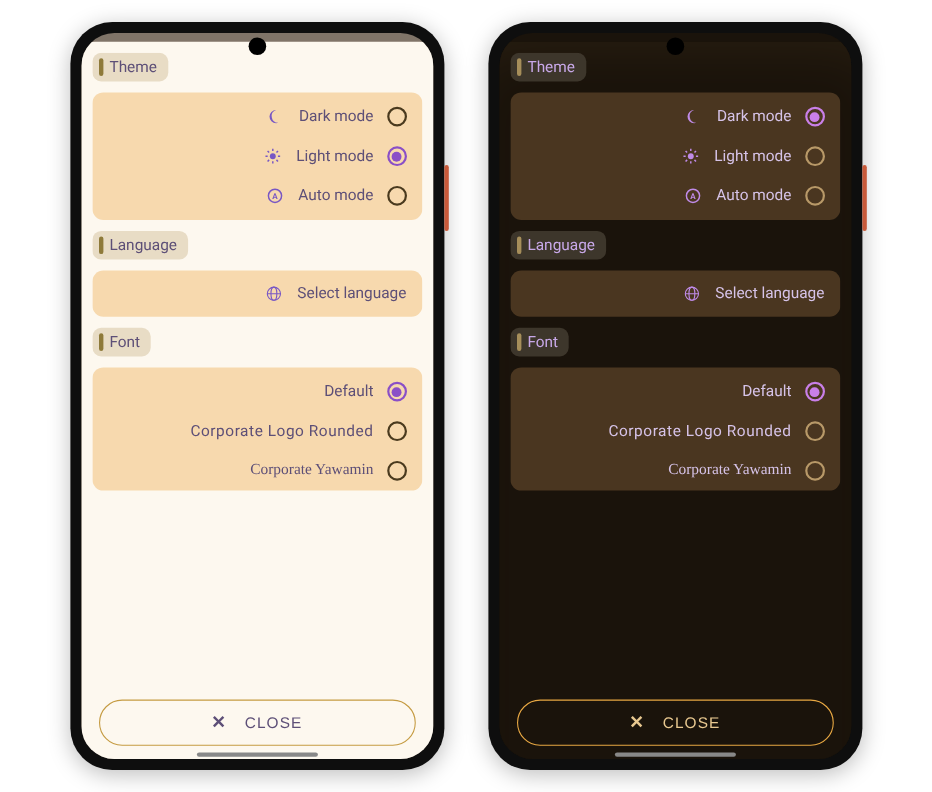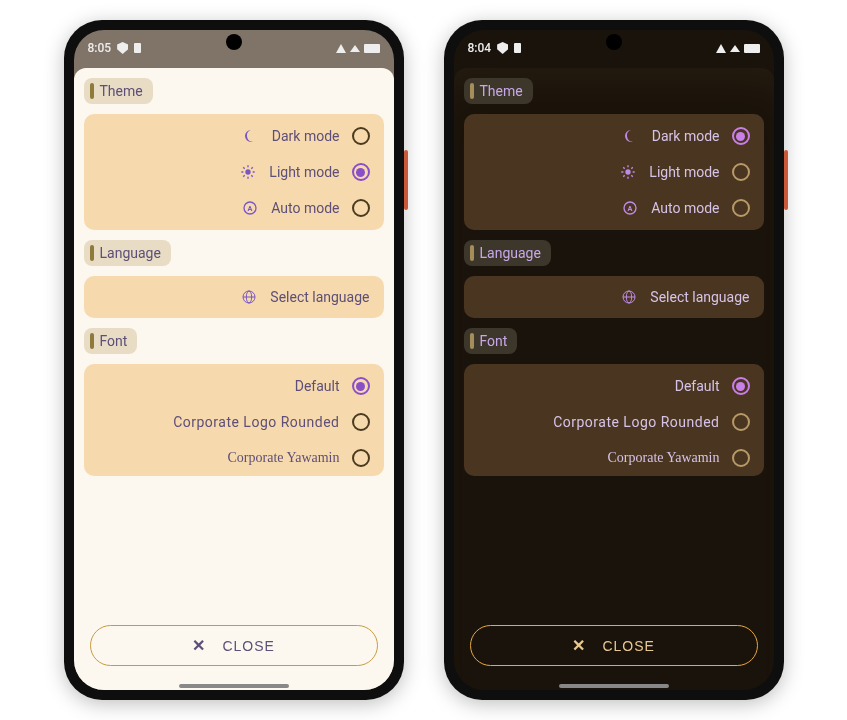--- a/index.html
+++ b/index.html
@@ -74,21 +74,21 @@
   .status-right { display:flex; gap:4px; align-items:center;}
   .tri { width:0;height:0;border-left:5px solid transparent;border-right:5px solid transparent;border-bottom:9px solid currentColor;}
   .sq  { width:7px;height:10px;background:currentColor;border-radius:1px;}
   .shield-ic{width:11px;height:12px;background:currentColor;clip-path:polygon(50% 0,100% 20%,100% 60%,50% 100%,0 60%,0 20%);}
 
   .sheet {
     flex:1;
     display:flex;
     flex-direction:column;
     margin-top:8px;
-    padding:10px 10px 12px;
+    padding:10px 10px 0;
     gap:10px;
     overflow:hidden;
     font-size:14px;
     border-top-left-radius:12px;
     border-top-right-radius:12px;
   }
   .light .sheet { background:#fdf8ef; color:#5d4f77; }
   .dark  .sheet { background:#1a130b; color:#d6c3e8; box-shadow: inset 0 40px 60px -40px rgba(255,200,120,0.08);}
   .scroll{flex:1;overflow:hidden;display:flex;flex-direction:column;gap:10px;}
 
@@ -162,32 +162,20 @@
   .x-icon{font-weight:700;font-size:16px;}
   svg{width:16px;height:16px;fill:currentColor;}
 </style>
 </head>
 <body>
 
 <div class="phone light">
   <div class="notch"></div>
   <div class="bar-bottom"></div>
   <div class="screen">
-    <div class="statusbar">
-      <div class="status-left">
-        <span>8:05</span>
-        <span class="shield-ic"></span>
-        <span class="sq"></span>
-      </div>
-      <div class="status-right">
-        <span class="tri"></span>
-        <span class="tri" style="transform:scaleY(0.8)"></span>
-        <span class="sq" style="width:16px;height:9px;"></span>
-      </div>
-    </div>
 
     <div class="sheet">
       <div class="scroll">
         <div class="chip">
           <span class="bar"></span>
           <span>Theme</span>
         </div>
         <div class="card">
           <div class="row">
             <span class="icon">
@@ -273,32 +261,20 @@
         </button>
       </div>
     </div>
   </div>
 </div>
 
 <div class="phone dark">
   <div class="notch"></div>
   <div class="bar-bottom"></div>
   <div class="screen">
-    <div class="statusbar">
-      <div class="status-left">
-        <span>8:04</span>
-        <span class="shield-ic"></span>
-        <span class="sq"></span>
-      </div>
-      <div class="status-right">
-        <span class="tri"></span>
-        <span class="tri" style="transform:scaleY(0.8)"></span>
-        <span class="sq" style="width:16px;height:9px;"></span>
-      </div>
-    </div>
 
     <div class="sheet">
       <div class="scroll">
         <div class="chip">
           <span class="bar"></span>
           <span>Theme</span>
         </div>
         <div class="card">
           <div class="row">
             <span class="icon">

